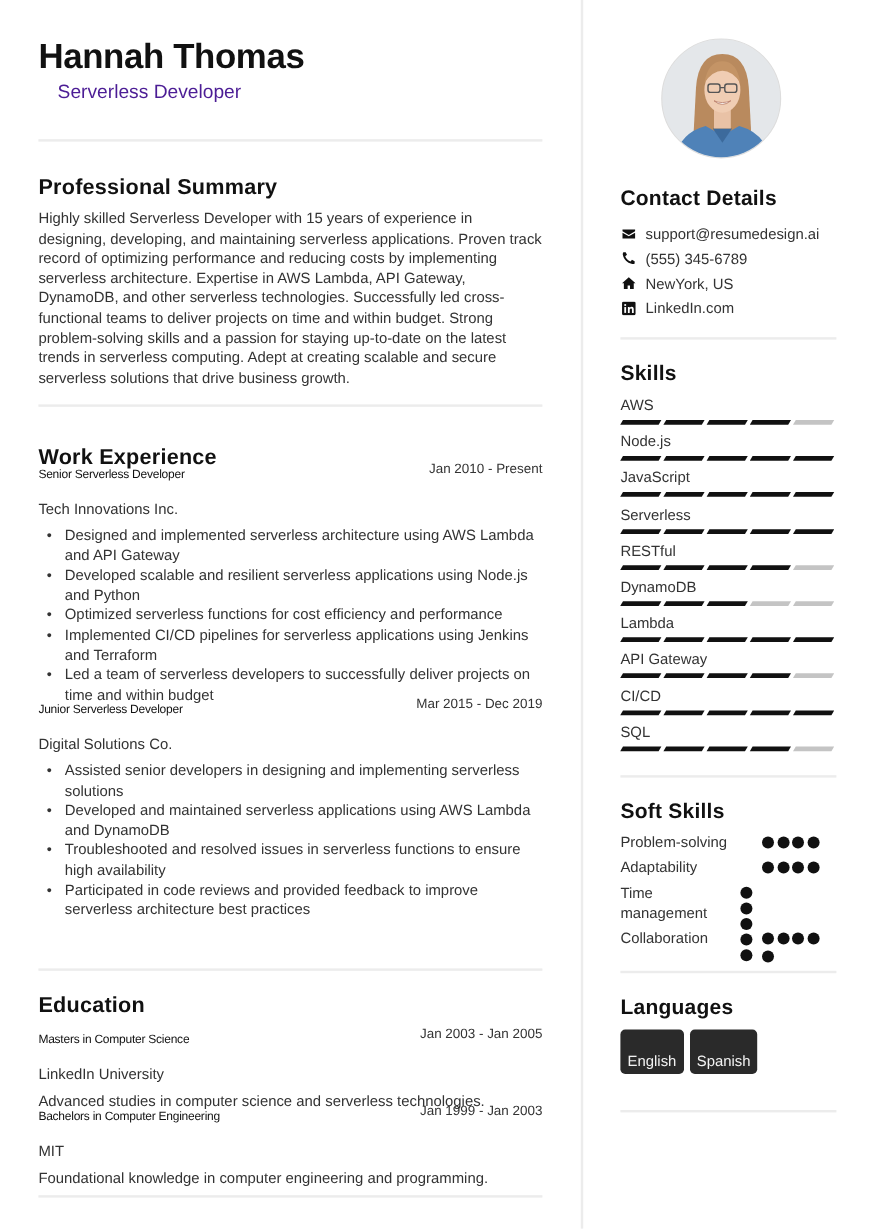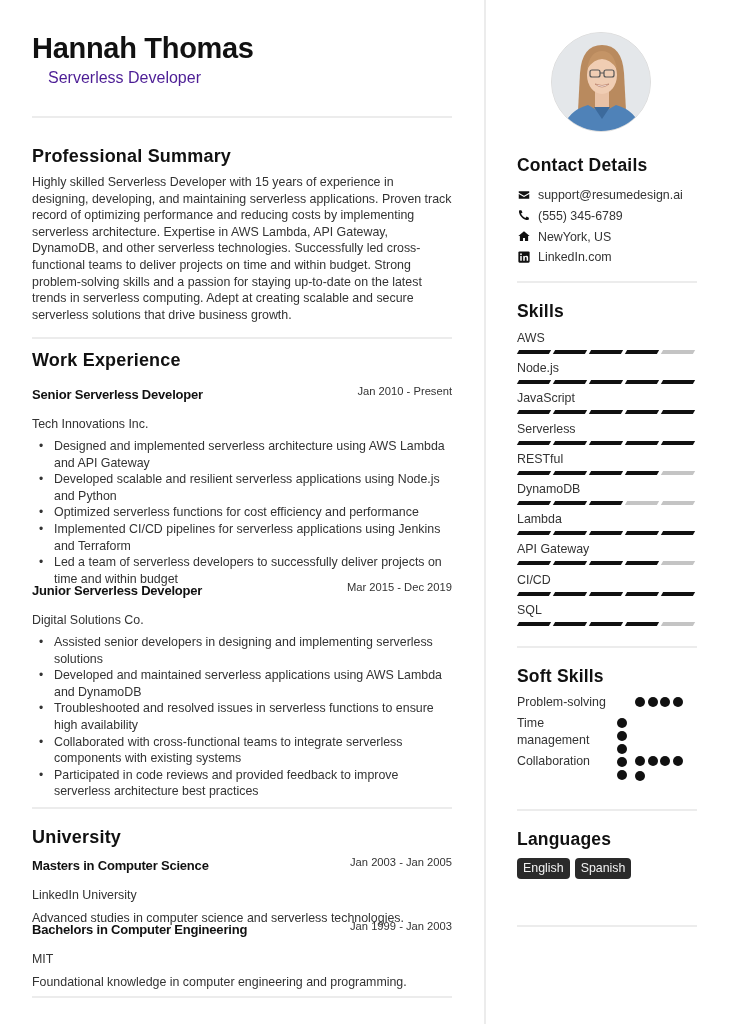--- a/index.html
+++ b/index.html
@@ -13,21 +13,21 @@
   .left { position: absolute; left: 32px; top: 0; width: 420px; }
   .name { position: absolute; top: 32px; left: 0; font-size: 29px; font-weight: 700; color: #111; letter-spacing: -0.3px; }
   .title { position: absolute; top: 69px; left: 0; font-size: 16px; color: #4c1d95; margin-left: 16px; }
   .hr { position: absolute; left: 0; width: 420px; height: 2px; background: #ececec; }
 
   .section-title { position: absolute; left: 0; font-size: 18px; font-weight: 700; color: #111; letter-spacing: 0.2px; }
   .summary { position: absolute; left: 0; top: 174px; width: 420px; font-size: 12.4px; line-height: 16.6px; color: #333; }
 
   .job { position: absolute; left: 0; width: 420px; }
   .job-row { position: relative; height: 17px; }
-  .job-title { font-size: 13px; font-weight: 700; color: #111; letter-spacing: -0.2px; }
+  .job-title { font-size: 10px; font-weight: 400; color: #111; letter-spacing: -0.2px; }
   .job-date { position: absolute; right: 0; top: 0; font-size: 11.2px; color: #333; }
   .job-company { font-size: 12.4px; color: #333; margin-top: 15px; }
   .bullets { list-style: none; margin-top: 7px; }
   .bullets li { position: relative; padding-left: 22px; font-size: 12.4px; line-height: 16.6px; color: #333; }
   .bullets li::before { content: "\2022"; position: absolute; left: 7px; top: 0; font-size: 12px; color: #333; }
 
   .edu { position: absolute; left: 0; width: 420px; }
   .edu-desc { font-size: 12.4px; color: #333; margin-top: 9px; }
 
   
@@ -48,38 +48,38 @@
   .seg { width: 32px; height: 4px; background: #111; transform: skewX(-30deg); }
   .seg.off { background: #c4c4c4; }
 
   .soft { position: absolute; left: 0; top: 694px; width: 180px; }
   .soft-row { display: flex; position: relative; }
   .soft-name { width: 118px; font-size: 12.4px; color: #333; line-height: 16.6px; }
   .dots { width: 50px; display: flex; flex-wrap: wrap; gap: 3px 2.5px; padding-top: 3px; }
   .dot { width: 10px; height: 10px; border-radius: 50%; background: #111; }
 
   .lang { position: absolute; left: 0; top: 858px; display: flex; gap: 5px; }
-  .lang-pill { background: #2a2a2a; color: #f2f2f2; font-size: 12.4px; padding: 2px 6px 3px 6px; border-radius: 4px; line-height: 16px; }
+  .lang-pill { background: #2a2a2a; color: #f2f2f2; font-size: 12.4px; padding: 18px 6px 3px 6px; border-radius: 4px; line-height: 16px; }
 </style>
 </head>
 <body>
 
 <div class="page">
   <div class="col-divider"></div>
 
   <div class="left">
     <div class="name">Hannah Thomas</div>
     <div class="title">Serverless Developer</div>
     <div class="hr" style="top:116px"></div>
 
     <div class="section-title" style="top:146px">Professional Summary</div>
     <div class="summary">Highly skilled Serverless Developer with 15 years of experience in designing, developing, and maintaining serverless applications. Proven track record of optimizing performance and reducing costs by implementing serverless architecture. Expertise in AWS Lambda, API Gateway, DynamoDB, and other serverless technologies. Successfully led cross-functional teams to deliver projects on time and within budget. Strong problem-solving skills and a passion for staying up-to-date on the latest trends in serverless computing. Adept at creating scalable and secure serverless solutions that drive business growth.</div>
     <div class="hr" style="top:337px"></div>
 
-    <div class="section-title" style="top:350px">Work Experience</div>
+    <div class="section-title" style="top:371px">Work Experience</div>
 
     <div class="job" style="top:385px">
       <div class="job-row">
         <span class="job-title">Senior Serverless Developer</span>
         <span class="job-date">Jan 2010 - Present</span>
       </div>
       <div class="job-company">Tech Innovations Inc.</div>
       <ul class="bullets">
         <li>Designed and implemented serverless architecture using AWS Lambda and API Gateway</li>
         <li>Developed scalable and resilient serverless applications using Node.js and Python</li>
@@ -92,28 +92,27 @@
     <div class="job" style="top:581px">
       <div class="job-row">
         <span class="job-title">Junior Serverless Developer</span>
         <span class="job-date">Mar 2015 - Dec 2019</span>
       </div>
       <div class="job-company">Digital Solutions Co.</div>
       <ul class="bullets">
         <li>Assisted senior developers in designing and implementing serverless solutions</li>
         <li>Developed and maintained serverless applications using AWS Lambda and DynamoDB</li>
         <li>Troubleshooted and resolved issues in serverless functions to ensure high availability</li>
-        <li>Collaborated with cross-functional teams to integrate serverless components with existing systems</li>
         <li>Participated in code reviews and provided feedback to improve serverless architecture best practices</li>
       </ul>
     </div>
 
     <div class="hr" style="top:807px"></div>
 
-    <div class="section-title" style="top:827px">University</div>
+    <div class="section-title" style="top:827px">Education</div>
 
     <div class="edu" style="top:856px">
       <div class="job-row">
         <span class="job-title">Masters in Computer Science</span>
         <span class="job-date">Jan 2003 - Jan 2005</span>
       </div>
       <div class="job-company">LinkedIn University</div>
       <div class="edu-desc">Advanced studies in computer science and serverless technologies.</div>
     </div>
 
@@ -303,20 +302,29 @@
     <div class="soft">
       <div class="soft-row" style="height:21px">
         <div class="soft-name">Problem-solving</div>
         <div class="dots">
             <span class="dot"></span>
             <span class="dot"></span>
             <span class="dot"></span>
             <span class="dot"></span>
           </div>
       </div>
+      <div class="soft-row" style="height:21px">
+        <div class="soft-name">Adaptability</div>
+        <div class="dots">
+            <span class="dot"></span>
+            <span class="dot"></span>
+            <span class="dot"></span>
+            <span class="dot"></span>
+          </div>
+      </div>
       <div class="soft-row" style="height:38px; width:120px">
         <div class="soft-name" style="width:90px; margin-right:28px">Time management</div>
         <div class="dots">
             <span class="dot"></span>
             <span class="dot"></span>
             <span class="dot"></span>
             <span class="dot"></span>
             <span class="dot"></span>
           </div>
       </div>

